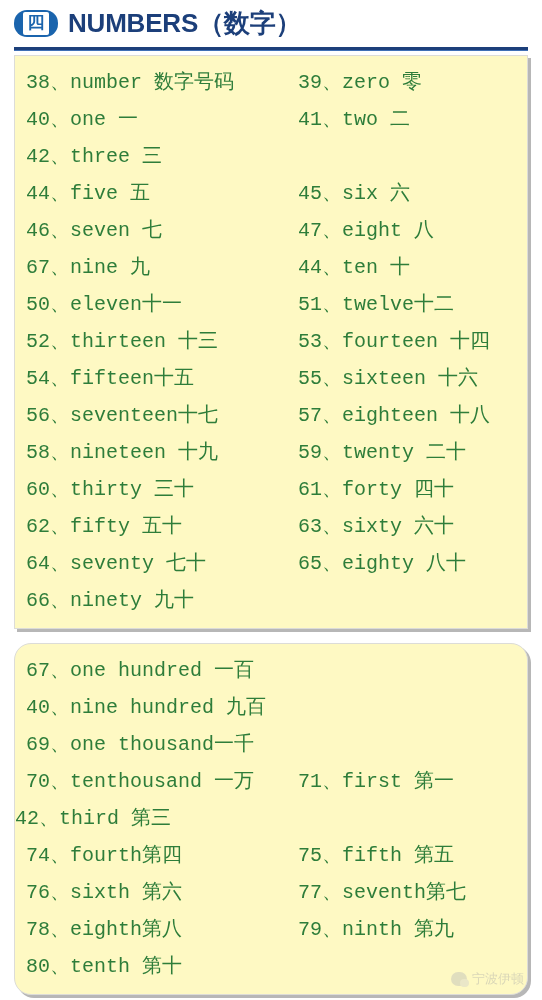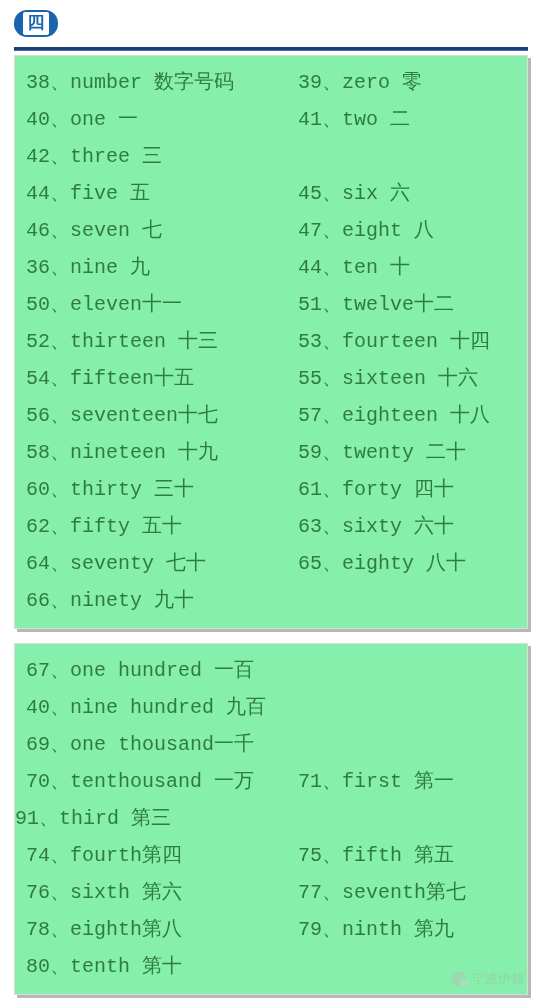--- a/index.html
+++ b/index.html
@@ -66,27 +66,27 @@
     top: 47px;
     height: 3px;
     background: #1c3f7a;
     border-bottom: 1px solid #3f6fb5;
   }
 
   
   .card {
     position: relative;
     margin: 0 14px 0 14px;
-    background: #86efac;
+    background: #fef9c3;
     border: 1px solid #dcdcd8;
     box-shadow: 3px 3px 0 0 #b7b7b7;
     box-sizing: border-box;
   }
   #card-one { margin-top: 9px; padding: 8px 0 9px 0; }
-  #card-two { margin-top: 14px; padding: 8px 16px 9px 0; }
+  #card-two { margin-top: 14px; padding: 8px 16px 9px 0; border-radius: 17px; }
 
   .row {
     display: flex;
     height: 37px;
     align-items: center;
   }
   .cell {
     color: #2e7d3a;
     font-family: "Liberation Mono", "DejaVu Sans Mono", monospace;
     font-size: 20px;
@@ -132,20 +132,21 @@
     white-space: nowrap;
   }
 </style>
 </head>
 <body>
 
 <div class="header">
   <div class="badge">
     <div class="inner">四</div>
   </div>
+  <div class="title">NUMBERS（数字）</div>
 </div>
 <div class="hrule"></div>
 
 <div class="card" id="card-one">
     <div class="row">
       <div class="cell cell-left">38、number 数字号码</div>
       <div class="cell cell-right">39、zero 零</div>
     </div>
     <div class="row">
       <div class="cell cell-left">40、one 一</div>
@@ -156,21 +157,21 @@
     </div>
     <div class="row">
       <div class="cell cell-left">44、five 五</div>
       <div class="cell cell-right">45、six 六</div>
     </div>
     <div class="row">
       <div class="cell cell-left">46、seven 七</div>
       <div class="cell cell-right">47、eight 八</div>
     </div>
     <div class="row">
-      <div class="cell cell-left">36、nine 九</div>
+      <div class="cell cell-left">67、nine 九</div>
       <div class="cell cell-right">44、ten 十</div>
     </div>
     <div class="row">
       <div class="cell cell-left">50、eleven十一</div>
       <div class="cell cell-right">51、twelve十二</div>
     </div>
     <div class="row">
       <div class="cell cell-left">52、thirteen 十三</div>
       <div class="cell cell-right">53、fourteen 十四</div>
     </div>
@@ -211,21 +212,21 @@
       <div class="cell cell-full">40、nine hundred 九百</div>
     </div>
     <div class="row">
       <div class="cell cell-full">69、one thousand一千</div>
     </div>
     <div class="row">
       <div class="cell cell-left">70、tenthousand 一万</div>
       <div class="cell cell-right">71、first 第一</div>
     </div>
     <div class="row">
-      <div class="cell cell-right">91、third 第三</div>
+      <div class="cell cell-right">42、third 第三</div>
     </div>
     <div class="row">
       <div class="cell cell-left">74、fourth第四</div>
       <div class="cell cell-right">75、fifth 第五</div>
     </div>
     <div class="row">
       <div class="cell cell-left">76、sixth 第六</div>
       <div class="cell cell-right">77、seventh第七</div>
     </div>
     <div class="row">

